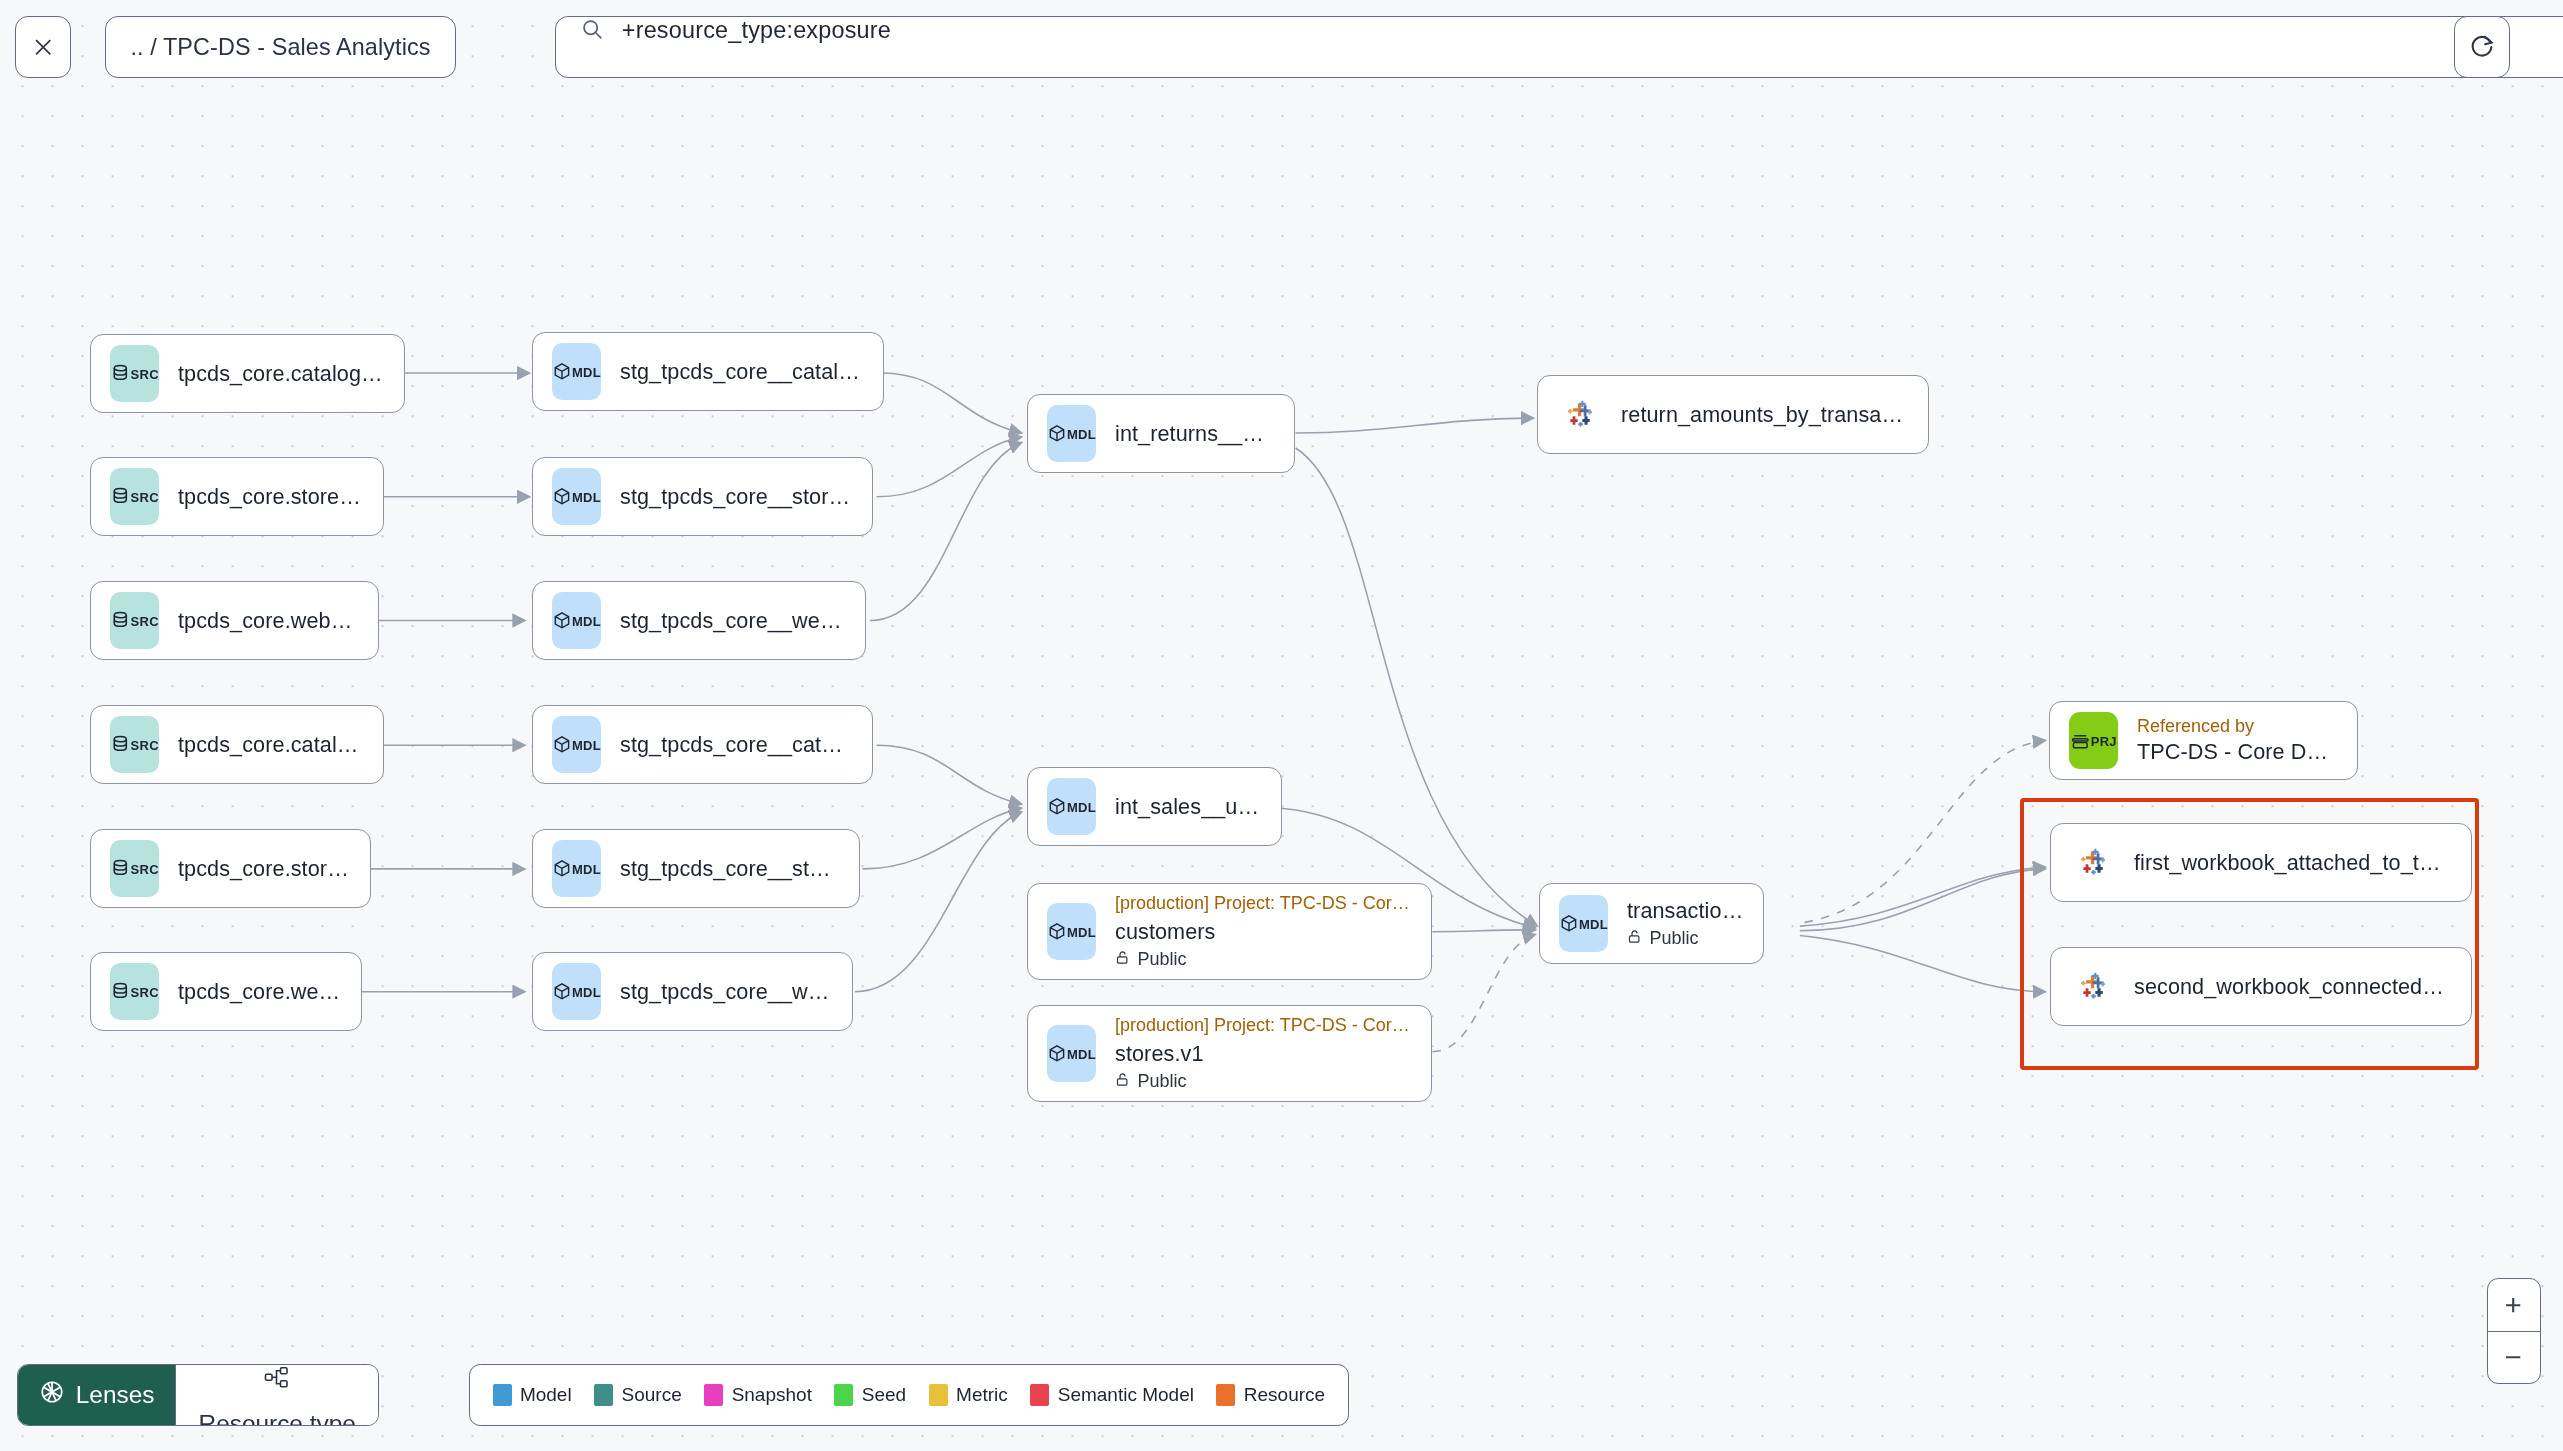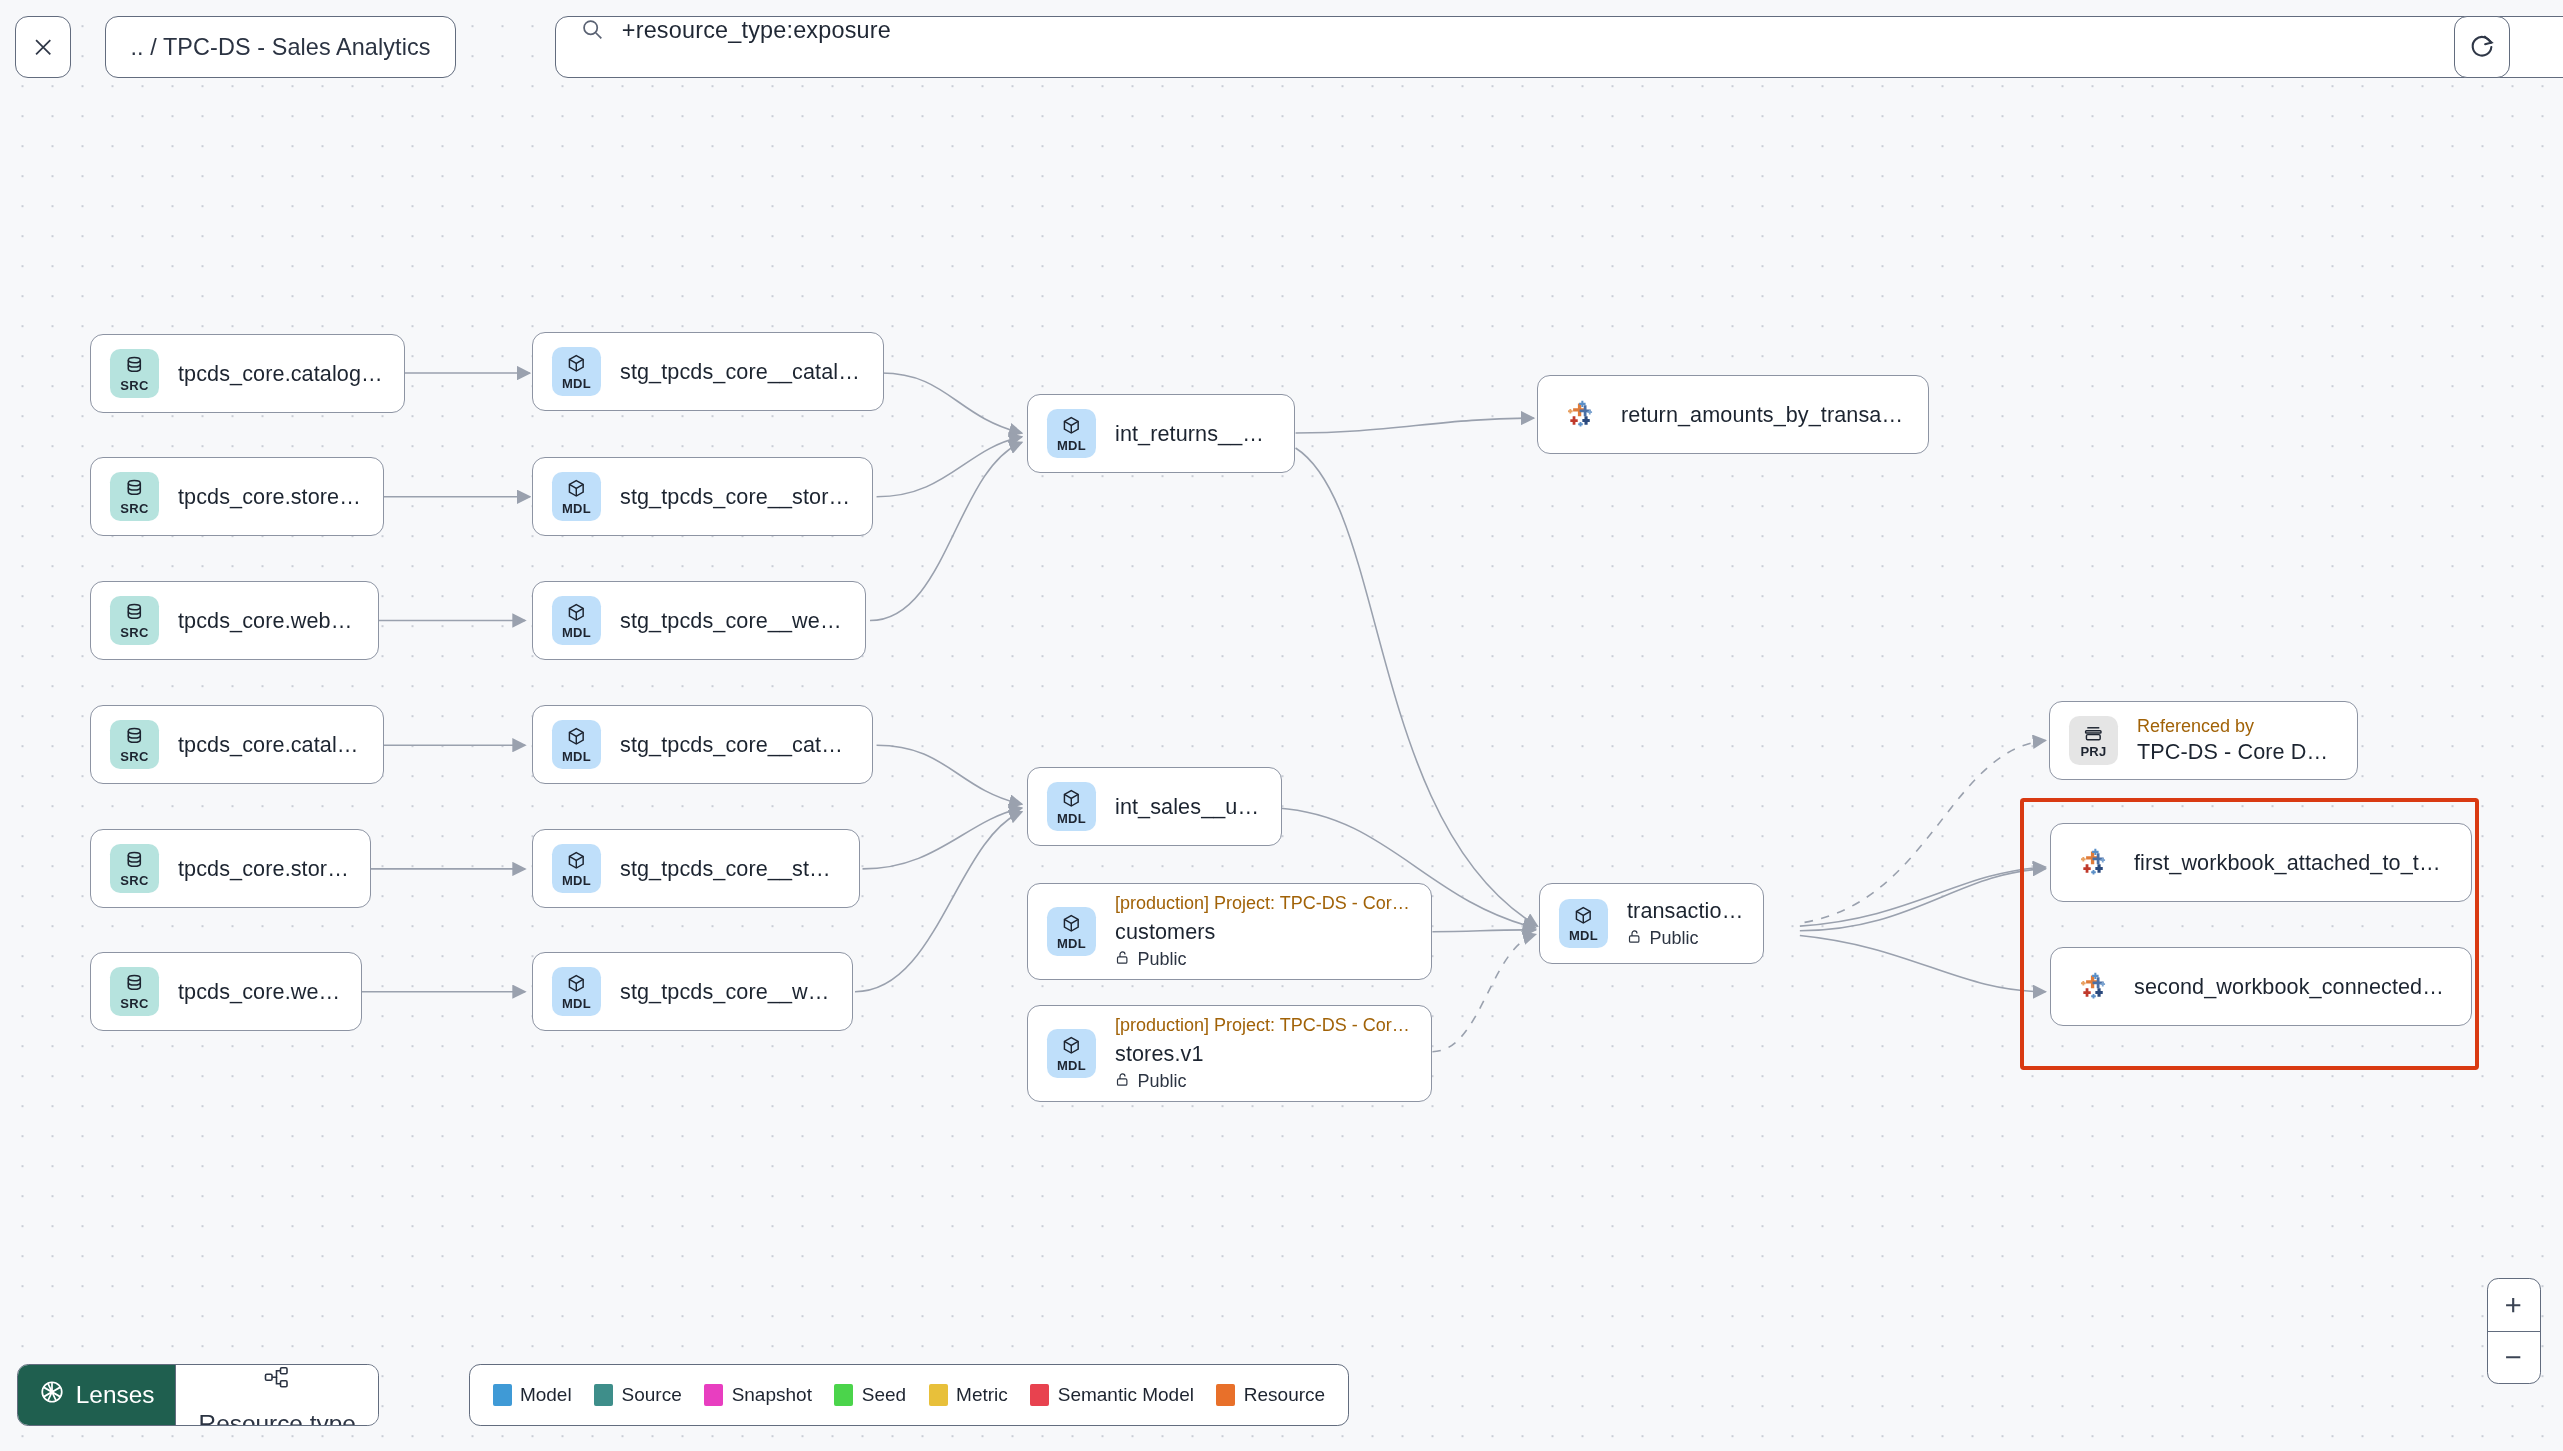--- a/index.html
+++ b/index.html
@@ -63,29 +63,29 @@
     background: #ffffff;
     border: 1.4px solid #8d94a3;
     border-radius: 13px;
     display: flex; align-items: center;
     padding: 0 19px;
     cursor: pointer;
     z-index: 10;
   }
   .node .badge {
     flex: 0 0 auto;
-    width: 49px; height: 49px;
+    width: 49px; height: 57px;
     border-radius: 10.3px;
-    display: flex; flex-direction: column;
+    display: flex; flex-direction: row;
     align-items: center; justify-content: center;
     margin-right: 19px;
   }
   .badge.src { background: #b6e3de; }
   .badge.mdl { background: #bfdffa; }
-  .badge.prj { background: #e5e5e5; }
+  .badge.prj { background: #84cc16; border-radius: 11px; }
   .badge-tag {
     font-size: 13px; font-weight: 600; color: #1d2430;
     letter-spacing: 0.3px; line-height: 1; margin-top: 2.8px;
   }
   .node .body { flex: 1 1 auto; min-width: 0; }
   .node-title {
     font-size: 21.6px; color: #1c2430; white-space: nowrap;
     overflow: hidden; text-overflow: ellipsis; letter-spacing: 0.1px;
   }
   .node-sub {

